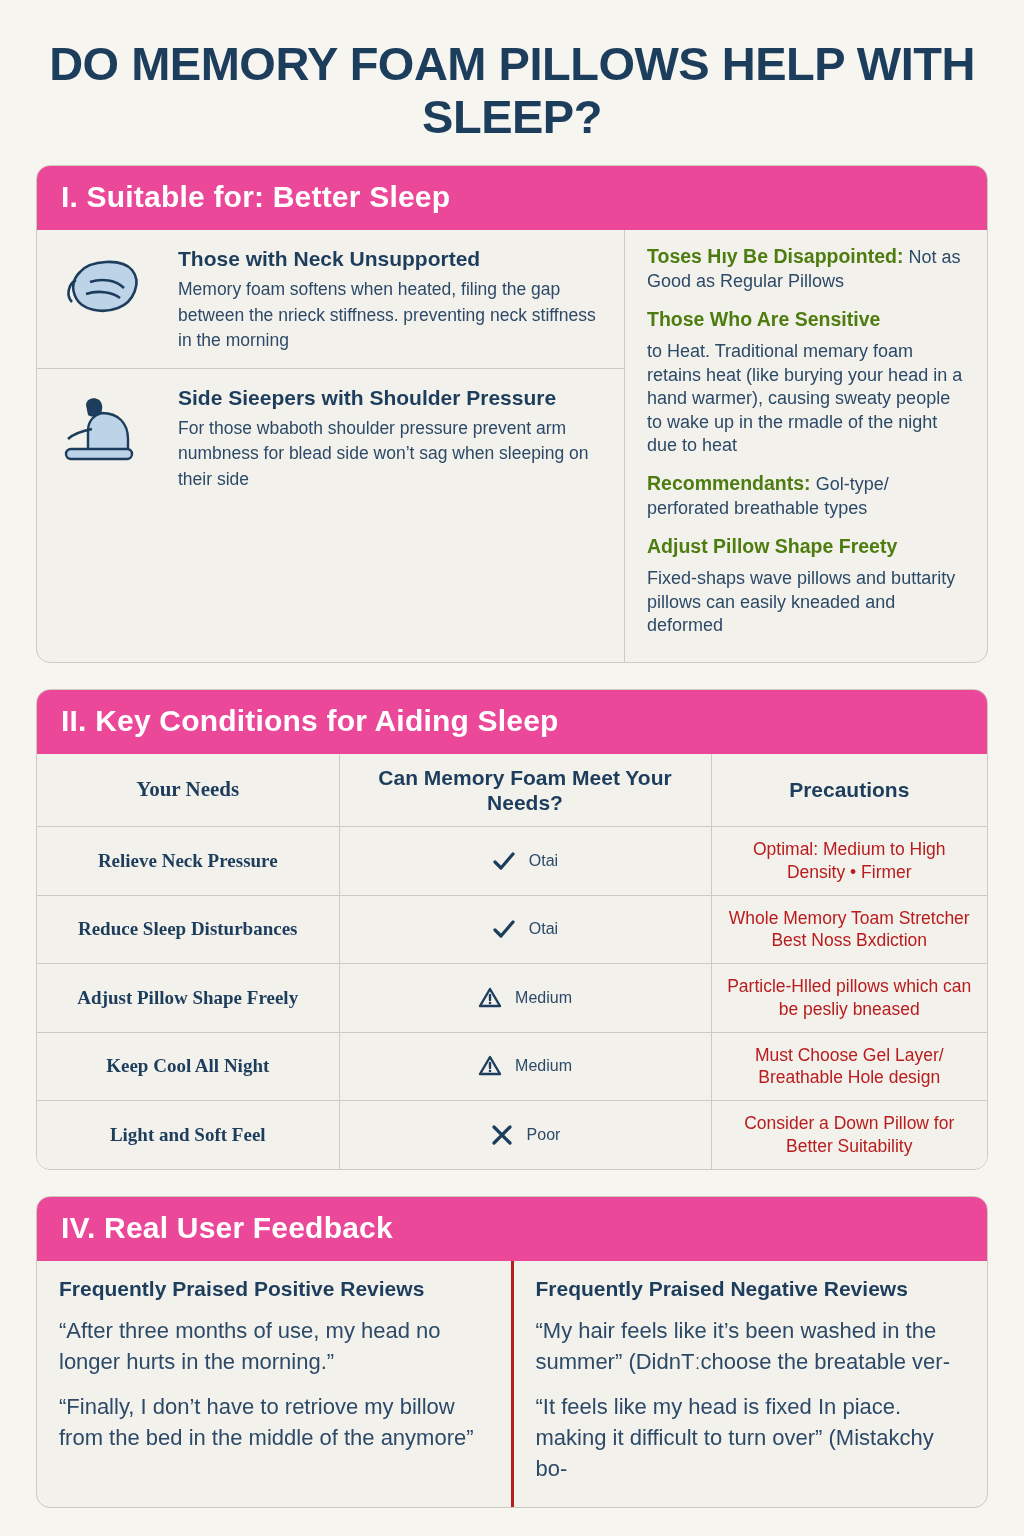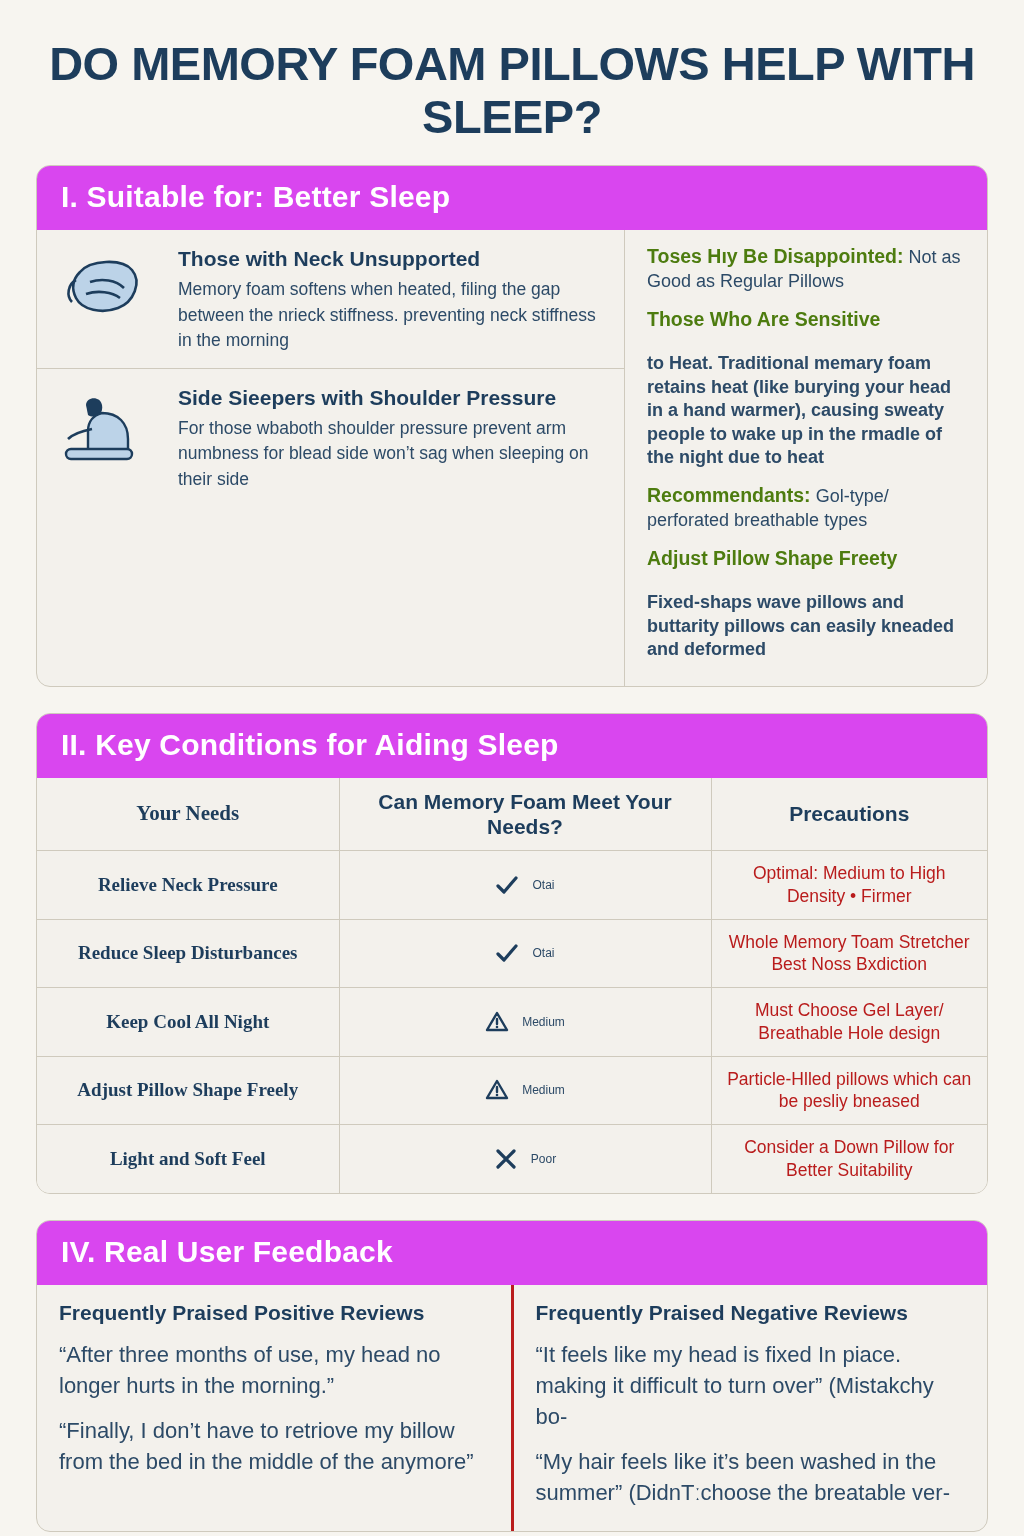--- a/index.html
+++ b/index.html
@@ -33,21 +33,21 @@
 
   
   .card {
     background: #f3f1ec;
     border: 1px solid #cfcabd;
     border-radius: 14px;
     overflow: hidden;
     margin-bottom: 26px;
   }
   .card-header {
-    background: #d946ef;
+    background: #ec4899;
     color: #ffffff;
     font-size: 30px;
     font-weight: bold;
     padding: 14px 24px 16px 24px;
     letter-spacing: 0.2px;
   }
 
   
   .sec1-body { display: flex; }
   .sec1-left { width: 588px; border-right: 1px solid #cfcabd; }
@@ -89,21 +89,21 @@
     color: #4d7c0f;
     line-height: 1.3;
     display: inline;
   }
   .warn-body {
     font-size: 18px;
     line-height: 1.3;
     color: #2c4a67;
     display: inline;
   }
-  .warn-body.block { display: block; margin-top: 20px; font-weight: bold; }
+  .warn-body.block { display: block; margin-top: 8px; }
 
   
   table.cond {
     width: 100%;
     border-collapse: collapse;
     background: #f3f1ec;
   }
   table.cond th, table.cond td {
     border: 1px solid #cfcabd;
     padding: 11px 10px;
@@ -116,21 +116,21 @@
     color: #1d3d5c;
     line-height: 1.2;
   }
   table.cond td.need {
     font-size: 19px;
     font-weight: bold;
     color: #1d3d5c;
     width: 302px;
   }
   table.cond td.verdict {
-    font-size: 12px;
+    font-size: 16px;
     color: #2c4a67;
     width: 372px;
   }
   table.cond td.prec {
     font-size: 17.5px;
     color: #b91c1c;
     line-height: 1.3;
   }
   .verdict-inner { display: flex; align-items: center; justify-content: center; gap: 13px; }
   .vicon { width: 24px; height: 24px; display: inline-flex; align-items: center; justify-content: center; }
@@ -255,50 +255,50 @@
                 <svg width="24" height="24" viewBox="0 0 24 24">
                     <path d="M3 13 L9 19 L21 5" fill="none" stroke="#1d3d5c" stroke-width="3.2" stroke-linecap="round" stroke-linejoin="round"></path>
                   </svg>
               </span>
               <span>Otai</span>
             </span>
           </td>
           <td class="prec">Whole Memory Toam Stretcher Best Noss Bxdiction</td>
         </tr>
         <tr>
-          <td class="need">Keep Cool All Night</td>
+          <td class="need">Adjust Pillow Shape Freely</td>
           <td class="verdict">
             <span class="verdict-inner">
               <span class="vicon">
                 <svg width="24" height="24" viewBox="0 0 24 24">
                   <path d="M12 3 L22 20 L2 20 Z" fill="none" stroke="#1d3d5c" stroke-width="2.4" stroke-linejoin="round"></path>
                   <path d="M12 9 L12 14" stroke="#1d3d5c" stroke-width="2.4" stroke-linecap="round"></path>
                   <circle cx="12" cy="17" r="1.3" fill="#1d3d5c"></circle>
                 </svg>
               </span>
               <span>Medium</span>
             </span>
           </td>
-          <td class="prec">Must Choose Gel Layer/ Breathable Hole design</td>
-        </tr>
-        <tr>
-          <td class="need">Adjust Pillow Shape Freely</td>
+          <td class="prec">Particle-Hlled pillows which can be pesliy bneased</td>
+        </tr>
+        <tr>
+          <td class="need">Keep Cool All Night</td>
           <td class="verdict">
             <span class="verdict-inner">
               <span class="vicon">
                 <svg width="24" height="24" viewBox="0 0 24 24">
                   <path d="M12 3 L22 20 L2 20 Z" fill="none" stroke="#1d3d5c" stroke-width="2.4" stroke-linejoin="round"></path>
                   <path d="M12 9 L12 14" stroke="#1d3d5c" stroke-width="2.4" stroke-linecap="round"></path>
                   <circle cx="12" cy="17" r="1.3" fill="#1d3d5c"></circle>
                 </svg>
               </span>
               <span>Medium</span>
             </span>
           </td>
-          <td class="prec">Particle-Hlled pillows which can be pesliy bneased</td>
+          <td class="prec">Must Choose Gel Layer/ Breathable Hole design</td>
         </tr>
         <tr>
           <td class="need">Light and Soft Feel</td>
           <td class="verdict">
             <span class="verdict-inner">
               <span class="vicon">
                 <svg width="24" height="24" viewBox="0 0 24 24">
                   <path d="M4 4 L20 20 M20 4 L4 20" stroke="#1d3d5c" stroke-width="3.2" stroke-linecap="round"></path>
                 </svg>
               </span>
@@ -314,19 +314,19 @@
   <div class="card">
     <div class="card-header">IV. Real User Feedback</div>
     <div class="sec4-body">
       <div class="sec4-col left">
         <div class="sec4-title">Frequently Praised Positive Reviews</div>
         <div class="quote">“After three months of use, my head no longer hurts in the morning.”</div>
         <div class="quote">“Finally, I don’t have to retriove my billow from the bed in the middle of the anymore”</div>
       </div>
       <div class="sec4-col">
         <div class="sec4-title">Frequently Praised Negative Reviews</div>
+        <div class="quote">“My hair feels like it’s been washed in the summer” (DidnTːchoose the breatable ver-</div>
         <div class="quote">“It feels like my head is fixed  In piace. making it difficult to turn over” (Mistakchy bo-</div>
-        <div class="quote">“My hair feels like it’s been washed in the summer” (DidnTːchoose the breatable ver-</div>
       </div>
     </div>
   </div>
 
 </div>
 
 </body></html>

